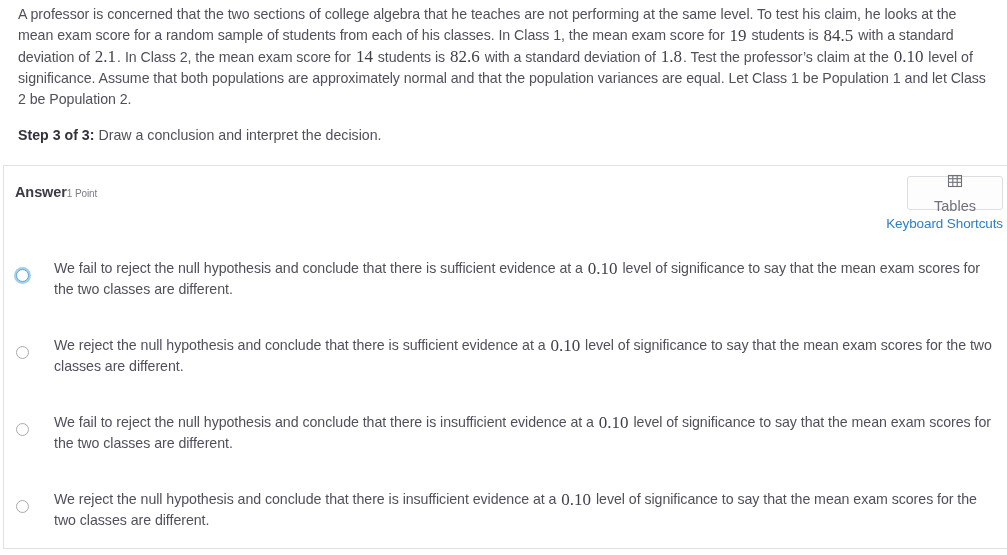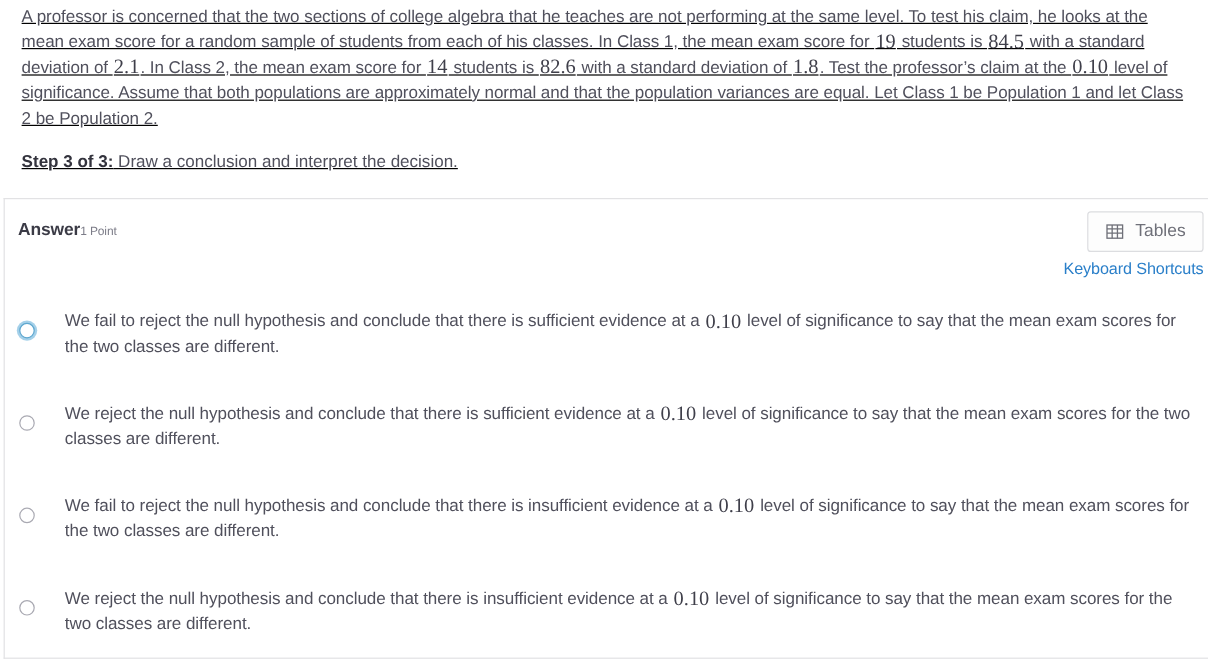--- a/index.html
+++ b/index.html
@@ -18,21 +18,20 @@
     width: 1007px;
     height: 555px;
     background: #ffffff;
     overflow: hidden;
   }
 
   
   .question-block {
     padding: 4px 12px 0 18px;
     width: 1007px;
-    text-decoration: underline;
   }
 
   .question-text {
     font-size: 14.2px;
     line-height: 21.3px;
     color: #50505c;
     letter-spacing: -0.05px;
     margin: 0;
     padding: 0 8px 0 0;
     text-align: left;
@@ -116,20 +115,21 @@
     height: 34px;
     padding: 0 14px;
     background: #fdfdfd;
     border: 1px solid #dcdde0;
     border-radius: 3px;
     color: #6f7079;
     font-size: 14.5px;
     font-family: "Liberation Sans", sans-serif;
     cursor: pointer;
     white-space: nowrap;
+    flex-direction: column;
   }
   .tool-btn .glyph { display: inline-flex; align-items: center; }
 
   .kb-shortcuts {
     position: absolute;
     right: 12px;
     top: 50px;
     font-size: 13.5px;
     color: #2a7fc9;
     text-decoration: none;

